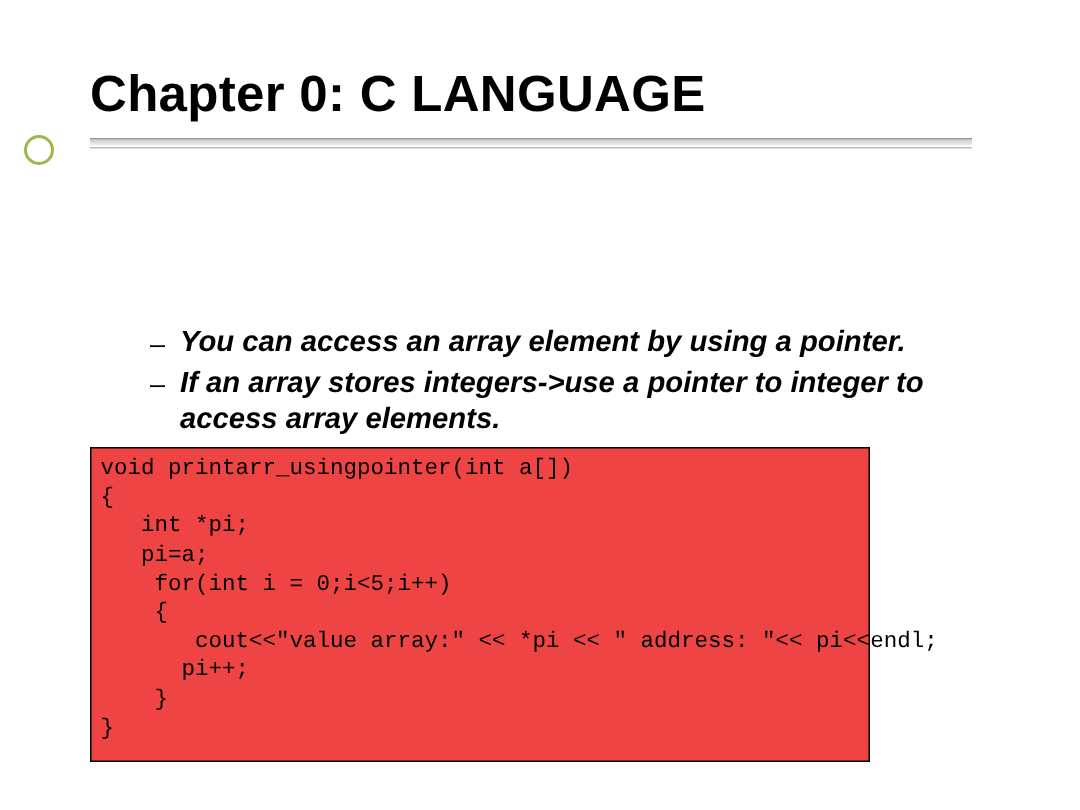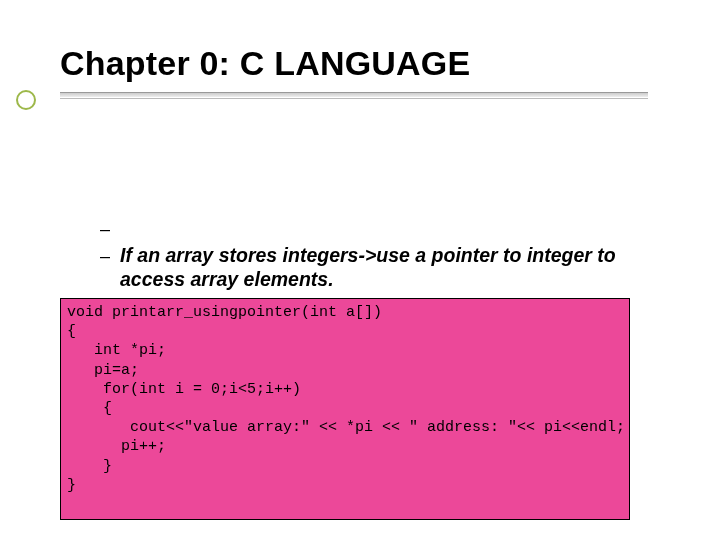--- a/index.html
+++ b/index.html
@@ -84,46 +84,47 @@
   .bullet-text {
     font-size: 19.5px;
     font-weight: bold;
     font-style: italic;
     line-height: 1.25;
   }
   .code-box {
     position: absolute;
     left: 60px;
     top: 298px;
-    width: 570px;
+    width: 520px;
     border: 1px solid #000;
     box-sizing: border-box;
-    padding: 4px 6px 24px 6px;
+    padding: 4px 6px 12px 6px;
     font-family: "Courier New", Courier, monospace;
     font-size: 15px;
     line-height: 1.28;
     white-space: pre;
-    background: #ec4899;
+    background: #ef4444;
   }
 </style>
 </head>
 <body>
 
 <div class="slide">
 
   <div class="accent-dot"></div>
 
   <div class="chapter-title">Chapter 0: C LANGUAGE</div>
 
   <div class="title-underline"></div>
 
 
   <div class="bullets">
     <div class="bullet-row">
       <div class="bullet-dash">–</div>
+      <div class="bullet-text">You can access an array element by using a pointer.</div>
     </div>
     <div class="bullet-row">
       <div class="bullet-dash">–</div>
       <div class="bullet-text">If an array stores integers-&gt;use a pointer to integer to access array elements.</div>
     </div>
   </div>
 
   <div class="code-box">void printarr_usingpointer(int a[])
 {
    int *pi;

